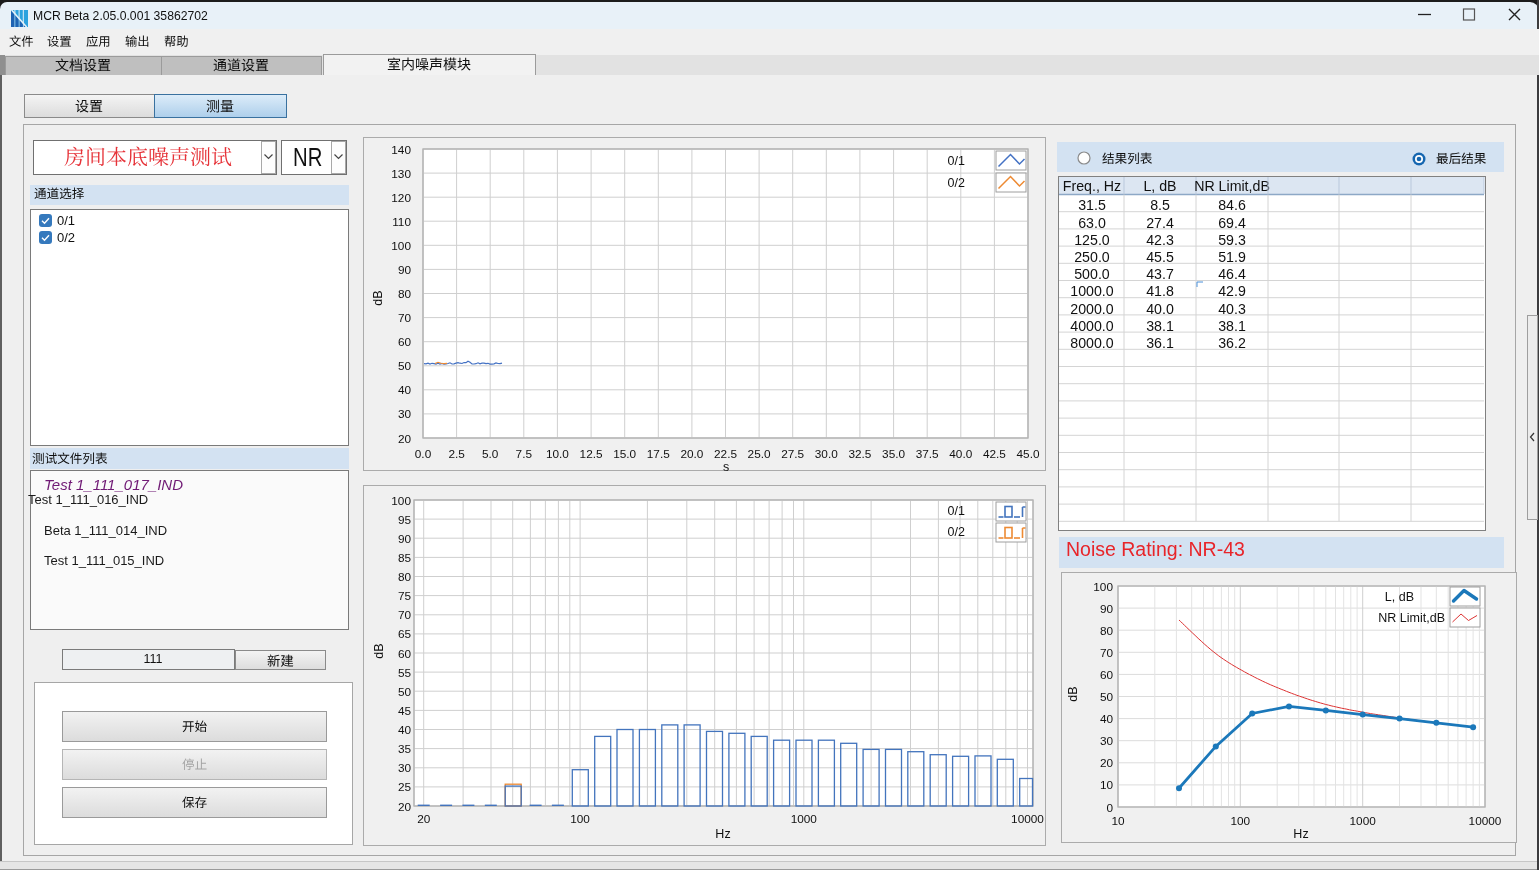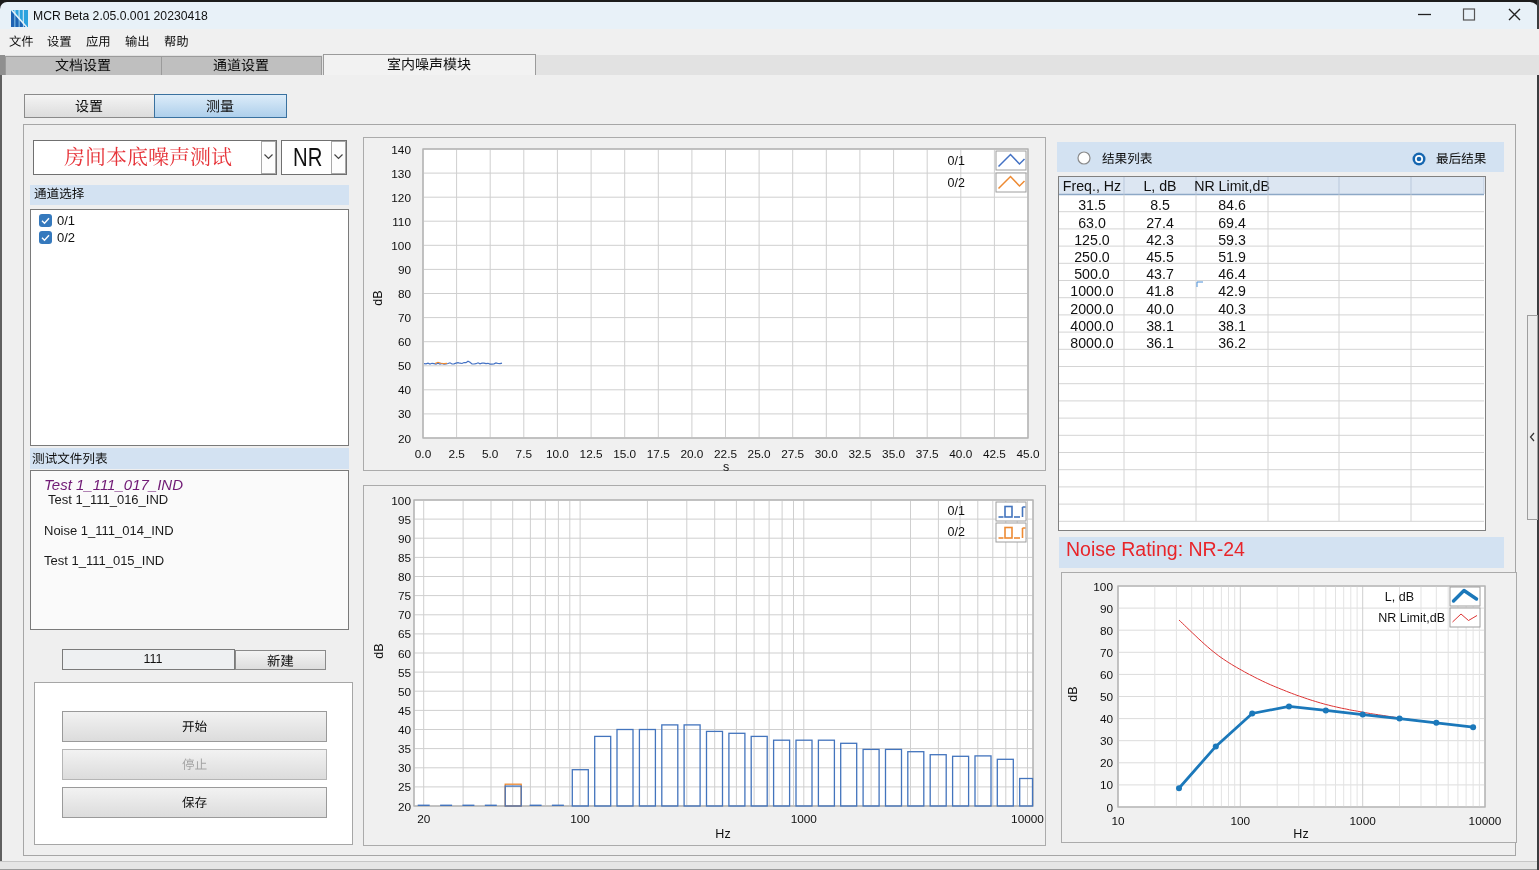--- a/index.html
+++ b/index.html
@@ -23,21 +23,21 @@
       <rect x="12.8" y="0" width="4.2" height="17"></rect>
     </g>
 <g clip-path="url(#tri)" fill="#1d62b2">
       <rect x="0" y="0" width="3.4" height="17"></rect>
       <rect x="4.4" y="0" width="3.2" height="17"></rect>
       <rect x="8.6" y="0" width="3.2" height="17"></rect>
       <rect x="12.8" y="0" width="4.2" height="17"></rect>
     </g>
 <line x1="0.6" y1="0" x2="15.6" y2="17" stroke="#e8f1f8" stroke-width="1.5"></line>
 </svg>
-<div style="position:absolute;left:33px;top:9px;font-size:12.2px;line-height:14px;color:#111;white-space:nowrap;">MCR Beta 2.05.0.001 20230418</div>
+<div style="position:absolute;left:33px;top:9px;font-size:12.2px;line-height:14px;color:#111;white-space:nowrap;">MCR Beta 2.05.0.001 35862702</div>
 <svg style="position:absolute;left:1410px;top:0px" width="120" height="29" viewBox="0 0 120 29">
     <line x1="8" y1="14.5" x2="21" y2="14.5" stroke="#222" stroke-width="1.3"></line>
     <rect x="53.5" y="9" width="11" height="11" fill="none" stroke="#555" stroke-width="1.2"></rect>
     <path d="M99 9 L110 20 M110 9 L99 20" stroke="#222" stroke-width="1.4" fill="none"></path>
   </svg>
 <div style="position:absolute;left:0px;top:29px;width:1539px;height:26px;background:#f0f0f0;"></div>
 <svg style="position:absolute;left:8.5px;top:35.0px;overflow:visible" width="24.6" height="12.3" viewBox="0 0 2000 1000" fill="#111">
     <path transform="translate(0,0)" d="M423 57C453 106 485 173 497 214L580 187C566 146 531 81 501 33ZM50 216V290H206C265 442 344 573 447 680C337 772 202 840 36 887C51 905 75 940 83 958C250 904 389 832 502 734C615 834 751 908 915 953C928 932 950 900 967 884C807 844 671 773 560 679C661 576 738 448 796 290H954V216ZM504 627C410 532 336 418 284 290H711C661 425 592 536 504 627Z"></path>
     <path transform="translate(1000,0)" d="M317 539V612H604V960H679V612H953V539H679V318H909V245H679V52H604V245H470C483 200 494 152 504 105L432 90C409 221 367 350 309 433C327 442 359 460 373 471C400 429 425 376 446 318H604V539ZM268 44C214 195 126 345 32 443C45 460 67 499 75 517C107 483 137 443 167 400V958H239V283C277 213 311 139 339 65Z"></path>
   </svg>
@@ -136,23 +136,23 @@
 <svg style="position:absolute;left:32.0px;top:452.0px;overflow:visible" width="75.6" height="12.6" viewBox="0 0 6000 1000" fill="#111">
     <path transform="translate(0,0)" d="M486 788C537 838 596 908 624 953L673 919C644 876 584 808 533 759ZM312 98V726H371V156H588V723H649V98ZM867 53V873C867 888 861 893 847 893C833 894 786 894 733 893C742 911 752 940 755 956C825 957 868 955 894 944C919 933 929 914 929 873V53ZM730 130V729H790V130ZM446 227V581C446 702 426 827 259 912C270 921 289 946 296 958C476 867 504 716 504 582V227ZM81 104C137 135 209 183 243 215L289 154C253 124 180 80 126 51ZM38 374C93 405 166 450 202 480L247 420C209 391 135 348 81 320ZM58 907 126 947C168 855 218 732 254 627L194 588C154 700 98 830 58 907Z"></path>
     <path transform="translate(1000,0)" d="M120 105C171 149 235 213 265 254L317 202C287 162 222 102 170 59ZM777 84C819 128 865 189 885 229L940 192C918 153 871 95 829 52ZM50 354V426H189V786C189 829 159 858 141 869C154 884 172 916 179 934C194 916 221 898 392 783C385 768 376 739 371 719L260 791V354ZM671 45 677 248H346V320H680C698 697 745 954 869 957C907 957 947 915 967 746C953 740 921 720 907 705C901 803 889 859 871 859C809 856 770 629 754 320H959V248H751C749 183 747 115 747 45ZM360 819 381 890C465 865 574 833 679 802L669 735L552 768V536H646V466H378V536H483V787Z"></path>
     <path transform="translate(2000,0)" d="M423 57C453 106 485 173 497 214L580 187C566 146 531 81 501 33ZM50 216V290H206C265 442 344 573 447 680C337 772 202 840 36 887C51 905 75 940 83 958C250 904 389 832 502 734C615 834 751 908 915 953C928 932 950 900 967 884C807 844 671 773 560 679C661 576 738 448 796 290H954V216ZM504 627C410 532 336 418 284 290H711C661 425 592 536 504 627Z"></path>
     <path transform="translate(3000,0)" d="M317 539V612H604V960H679V612H953V539H679V318H909V245H679V52H604V245H470C483 200 494 152 504 105L432 90C409 221 367 350 309 433C327 442 359 460 373 471C400 429 425 376 446 318H604V539ZM268 44C214 195 126 345 32 443C45 460 67 499 75 517C107 483 137 443 167 400V958H239V283C277 213 311 139 339 65Z"></path>
     <path transform="translate(4000,0)" d="M642 156V716H716V156ZM848 45V863C848 879 842 884 826 884C810 885 758 885 703 883C713 904 725 936 728 956C805 956 853 954 882 943C912 931 924 909 924 862V45ZM181 578C232 613 294 662 333 699C265 795 178 863 79 902C95 917 115 946 124 965C336 870 491 675 541 328L495 314L482 317H257C273 269 287 218 299 166H571V94H61V166H224C189 319 133 461 53 554C70 565 99 590 111 604C158 545 198 471 232 386H459C440 480 411 563 373 633C334 599 273 554 224 523Z"></path>
     <path transform="translate(5000,0)" d="M252 959C275 944 312 931 591 842C587 826 581 797 579 776L335 849V629C395 588 449 543 492 495C570 705 710 857 917 926C928 906 950 877 967 861C868 832 783 783 714 718C777 679 850 627 908 578L846 534C802 577 732 631 672 673C628 621 592 561 566 495H934V430H536V341H858V279H536V194H902V129H536V40H460V129H105V194H460V279H156V341H460V430H65V495H397C302 580 160 657 36 697C52 712 74 740 86 758C142 738 201 710 258 677V825C258 865 236 882 219 891C231 907 247 941 252 959Z"></path>
   </svg>
 <div style="position:absolute;left:30px;top:470px;width:319px;height:160px;background:#fafafa;border:1px solid #7a7a7a;"></div>
 <div style="position:absolute;left:44px;top:477.0px;font-size:15px;line-height:15px;color:#701a75;white-space:nowrap;font-style:italic;">Test 1_111_017_IND</div>
-<div style="position:absolute;left:48px;top:492.3px;font-size:13px;line-height:15px;color:#1a1a1a;white-space:nowrap;">Test 1_111_016_IND</div>
+<div style="position:absolute;left:28px;top:492.3px;font-size:13px;line-height:15px;color:#1a1a1a;white-space:nowrap;">Test 1_111_016_IND</div>
 <div style="position:absolute;left:44px;top:507.6px;font-size:13px;line-height:15px;color:#1a1a1a;white-space:nowrap;margin-top:45px;">Test 1_111_015_IND</div>
-<div style="position:absolute;left:44px;top:522.9px;font-size:13px;line-height:15px;color:#1a1a1a;white-space:nowrap;">Noise 1_111_014_IND</div>
+<div style="position:absolute;left:44px;top:522.9px;font-size:13px;line-height:15px;color:#1a1a1a;white-space:nowrap;">Beta 1_111_014_IND</div>
 <div style="position:absolute;left:62px;top:649px;width:173px;height:21px;background:#eef0f2;border:1px solid #7a7a7a;"></div>
 <div style="position:absolute;left:153px;top:652px;font-size:12.5px;line-height:15px;color:#111;white-space:nowrap;transform:translateX(-50%);">111</div>
 <div style="position:absolute;left:235px;top:650px;width:91px;height:20px;background:linear-gradient(#f3f3f3,#dddddd);border:1px solid #8a8a8a;"></div>
 <svg style="position:absolute;left:266.6px;top:653.5px;overflow:visible" width="26.8" height="13.4" viewBox="0 0 2000 1000" fill="#111">
     <path transform="translate(0,0)" d="M360 667C390 717 426 785 442 829L495 797C480 755 444 690 411 640ZM135 645C115 706 82 768 41 812C56 821 82 840 94 850C133 803 173 730 196 660ZM553 136V480C553 613 545 785 460 905C476 914 506 937 518 951C610 821 623 624 623 480V448H775V955H848V448H958V378H623V186C729 170 843 144 927 113L866 58C794 88 665 118 553 136ZM214 53C230 81 246 115 258 145H61V208H503V145H336C323 112 301 69 282 36ZM377 213C365 259 342 327 323 373H46V437H251V541H50V607H251V862C251 872 249 875 239 875C228 876 197 876 162 875C172 893 182 921 184 939C233 939 267 938 290 927C313 916 320 898 320 863V607H507V541H320V437H519V373H391C410 331 429 277 447 228ZM126 229C146 274 161 334 165 373L230 355C225 317 208 258 187 215Z"></path>
     <path transform="translate(1000,0)" d="M394 125V185H581V260H330V319H581V397H387V458H581V535H379V592H581V671H337V731H581V831H652V731H937V671H652V592H899V535H652V458H876V319H945V260H876V125H652V40H581V125ZM652 319H809V397H652ZM652 260V185H809V260ZM97 487C97 476 120 463 135 455H258C246 544 226 621 200 687C173 647 151 597 134 537L78 558C102 639 132 703 169 754C134 820 89 872 37 910C53 920 81 946 92 960C140 923 183 873 218 810C323 910 469 935 653 935H933C937 915 951 882 962 866C911 867 694 867 654 867C485 867 347 845 249 748C290 655 319 538 334 397L292 387L278 388H192C242 313 293 219 338 122L290 91L266 102H64V169H237C197 258 147 340 129 365C109 397 84 422 66 426C76 441 91 472 97 487Z"></path>
   </svg>
 <div style="position:absolute;left:34px;top:682px;width:319px;height:163px;background:#fff;border:1px solid #a6a6a6;"></div>
 <div style="position:absolute;left:62px;top:711px;width:265px;height:31px;background:linear-gradient(#f2f2f2,#dcdcdc);border:1px solid #9a9a9a;"></div>
 <svg style="position:absolute;left:181.9px;top:720.0px;overflow:visible" width="25.2" height="12.6" viewBox="0 0 2000 1000" fill="#111">
@@ -446,21 +446,21 @@
     <text x="174" y="137.6" font-size="14.2" text-anchor="middle" fill="#111">40.3</text>
     <text x="34" y="154.8" font-size="14.2" text-anchor="middle" fill="#111">4000.0</text>
     <text x="102" y="154.8" font-size="14.2" text-anchor="middle" fill="#111">38.1</text>
     <text x="174" y="154.8" font-size="14.2" text-anchor="middle" fill="#111">38.1</text>
     <text x="34" y="172.0" font-size="14.2" text-anchor="middle" fill="#111">8000.0</text>
     <text x="102" y="172.0" font-size="14.2" text-anchor="middle" fill="#111">36.1</text>
     <text x="174" y="172.0" font-size="14.2" text-anchor="middle" fill="#111">36.2</text>
     <path d="M139 106 h6 M139 106 v5" stroke="#4a90d9" fill="none"></path>
   </svg>
 <div style="position:absolute;left:1059px;top:537px;width:445px;height:31px;background:#d3e2f2;"></div>
-<div style="position:absolute;left:1066px;top:538px;font-size:19.5px;line-height:23px;color:#e8252a;white-space:nowrap;">Noise Rating: NR-24</div>
+<div style="position:absolute;left:1066px;top:538px;font-size:19.5px;line-height:23px;color:#e8252a;white-space:nowrap;">Noise Rating: NR-43</div>
 <div style="position:absolute;left:1061px;top:572px;width:456px;height:271px;background:#f0f0f0;border:1px solid #ababab;"></div>
 <svg style="position:absolute;left:1061px;top:572px" width="456" height="271" viewBox="0 0 456 271" font-family="Liberation Sans,sans-serif">
     <rect x="57" y="14" width="367" height="221" fill="#fff" stroke="#b0b0b0"></rect>
     <line x1="57" y1="14.0" x2="424" y2="14.0" stroke="#dcdcdc"></line>
     <line x1="57" y1="36.1" x2="424" y2="36.1" stroke="#dcdcdc"></line>
     <line x1="57" y1="58.2" x2="424" y2="58.2" stroke="#dcdcdc"></line>
     <line x1="57" y1="80.3" x2="424" y2="80.3" stroke="#dcdcdc"></line>
     <line x1="57" y1="102.4" x2="424" y2="102.4" stroke="#dcdcdc"></line>
     <line x1="57" y1="124.5" x2="424" y2="124.5" stroke="#dcdcdc"></line>
     <line x1="57" y1="146.6" x2="424" y2="146.6" stroke="#dcdcdc"></line>

